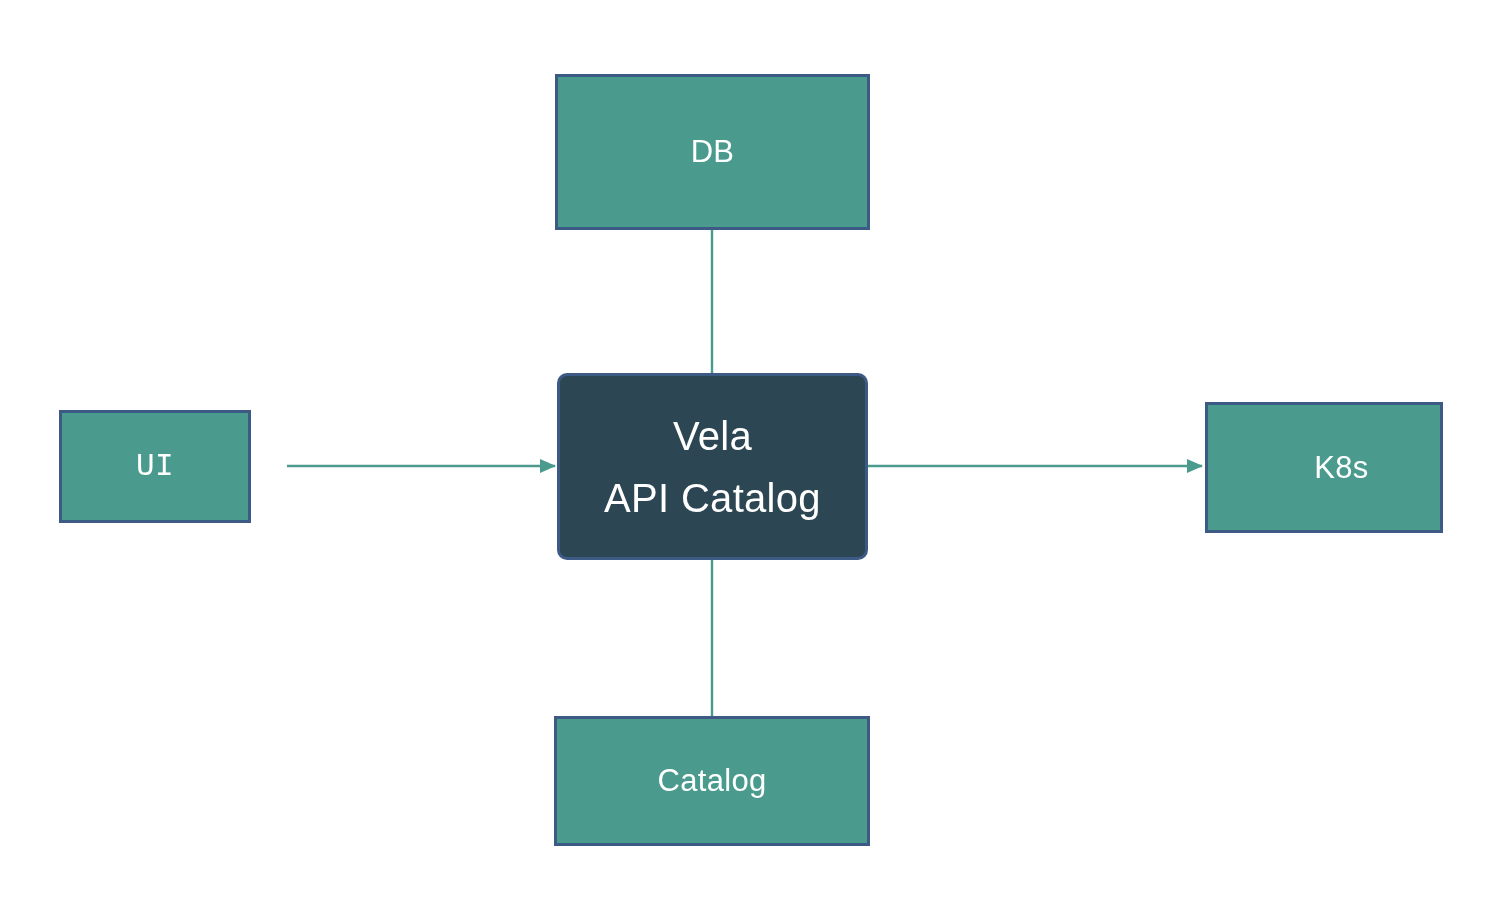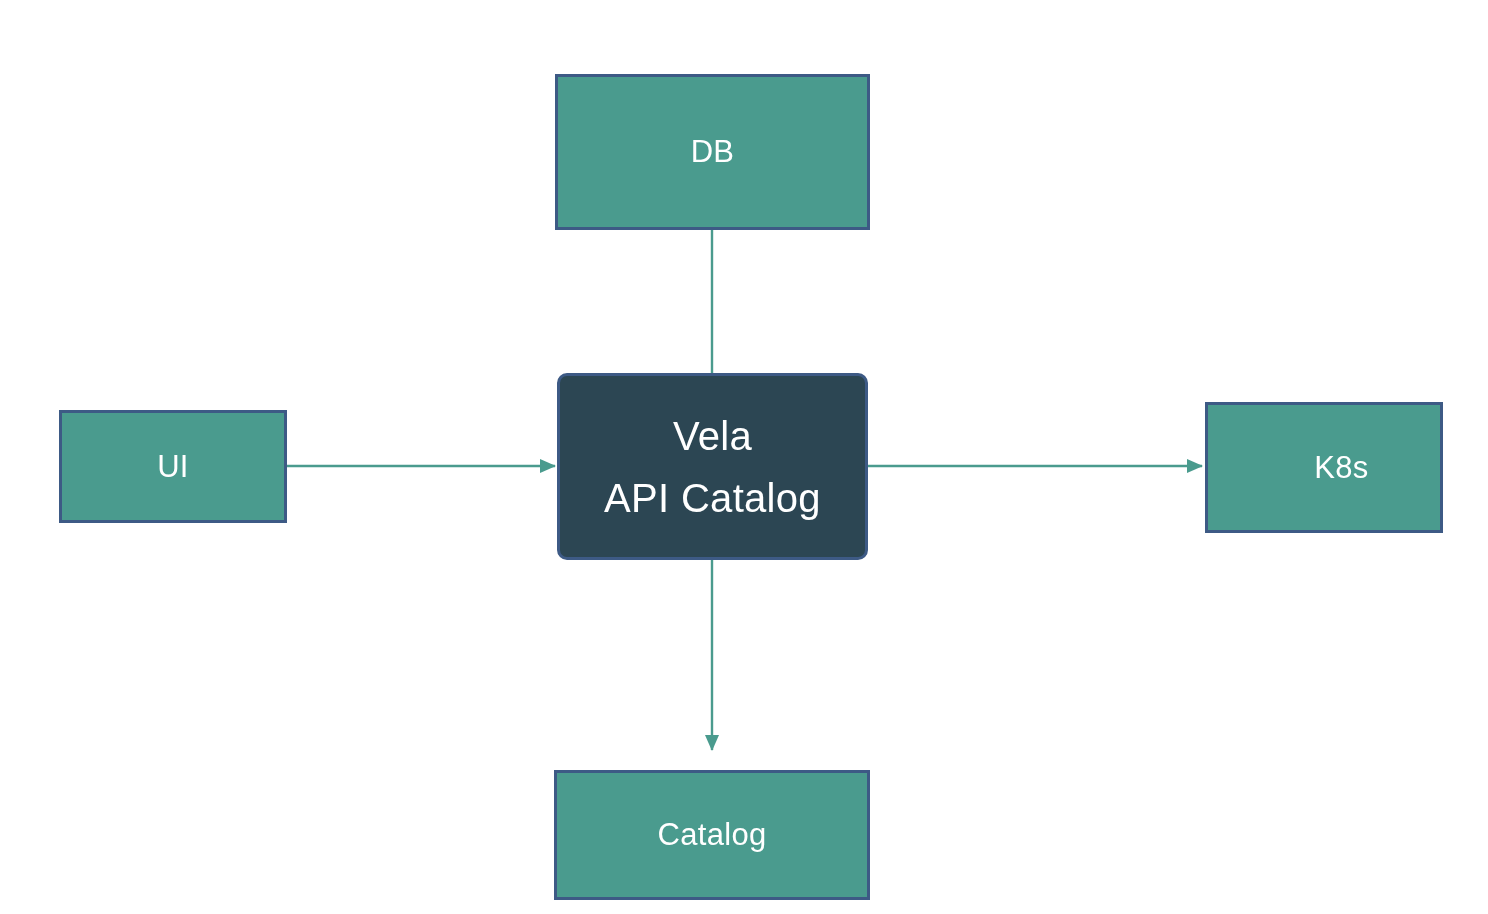--- a/index.html
+++ b/index.html
@@ -49,23 +49,23 @@
   }
   .node.center {
     background: var(--center-fill);
     flex-direction: column;
     font-size: 40px;
     line-height: 1.55;
     border-radius: 10px;
   }
   .node-db      { left: 555px;  top: 50px;  width: 315px; height: 156px; margin-top: 24px; }
   .node-api     { left: 557px;  top: 373px; width: 311px; height: 187px; }
-  .node-ui      { left: 59px;   top: 410px; width: 228px; height: 113px; }
+  .node-ui      { left: 59px;   top: 410px; width: 192px; height: 113px; font-family: Liberation Mono, monospace; }
   .node-k8s     { left: 1205px; top: 402px; width: 238px; height: 131px; padding-left: 35px; }
-  .node-catalog { left: 554px;  top: 770px; width: 316px; height: 130px; }
+  .node-catalog { left: 554px;  top: 716px; width: 316px; height: 130px; }
 </style>
 </head>
 <body>
 
 <div class="canvas">
 
   <svg class="arrows" viewBox="0 0 1488 914" xmlns="http://www.w3.org/2000/svg" aria-hidden="true">
     <defs>
       <marker id="arrowhead" markerUnits="userSpaceOnUse" markerWidth="16" markerHeight="14" refX="15" refY="7" orient="auto">
         <path d="M0,0 L16,7 L0,14 Z"></path>

